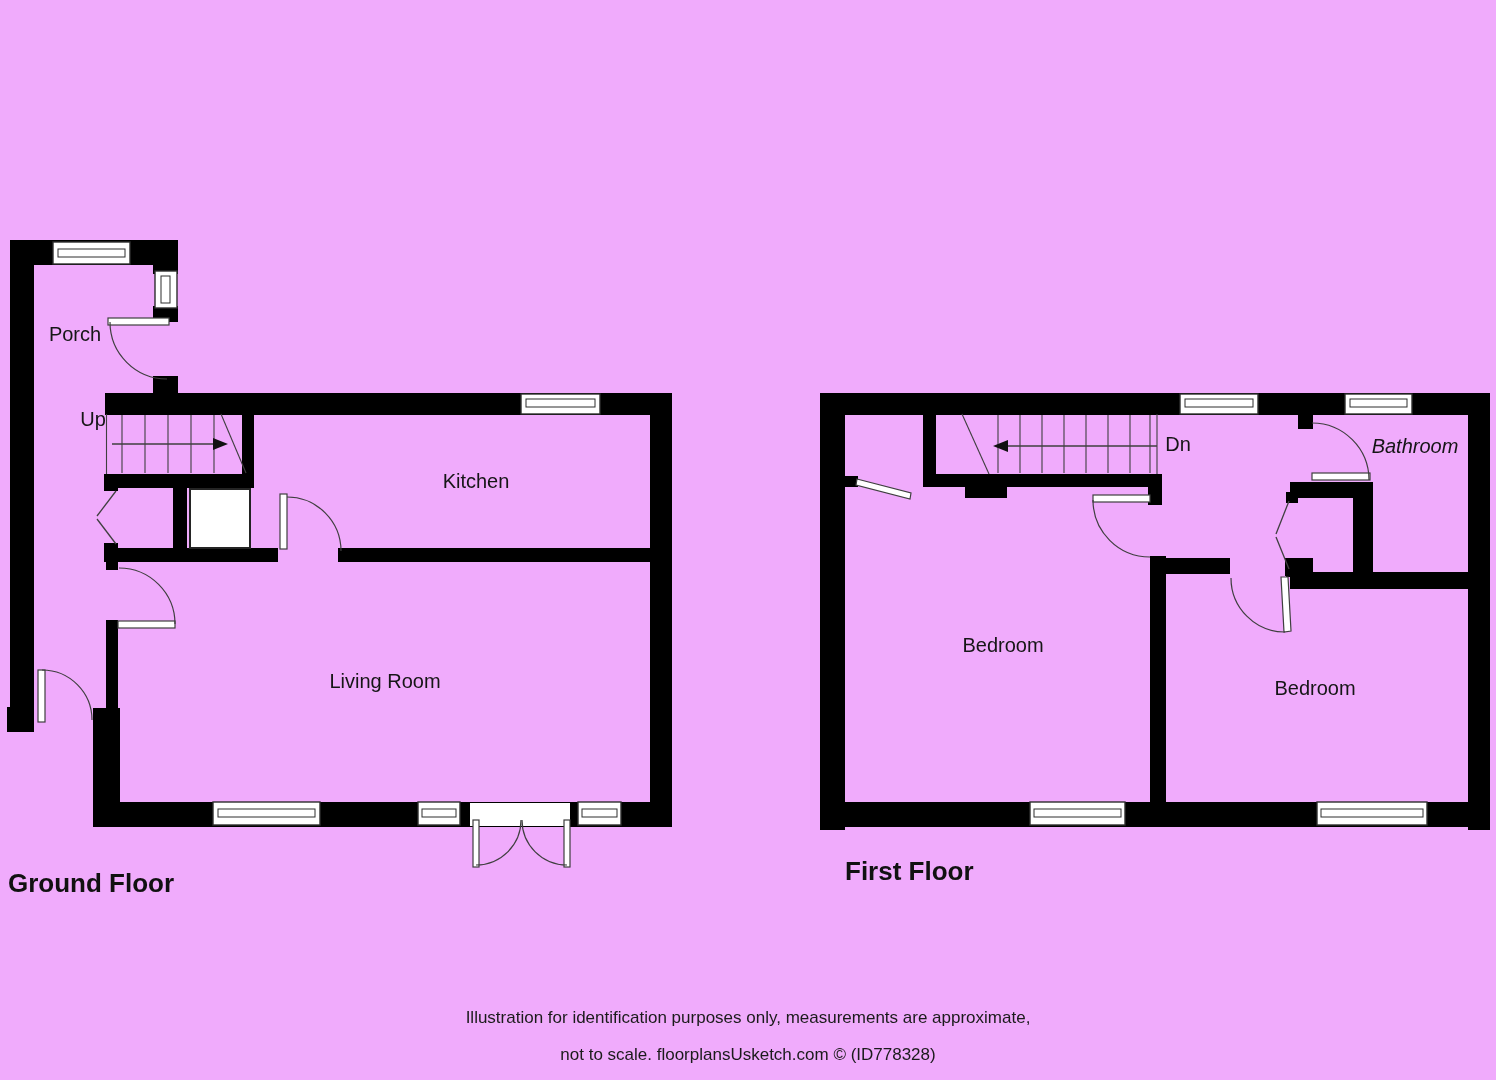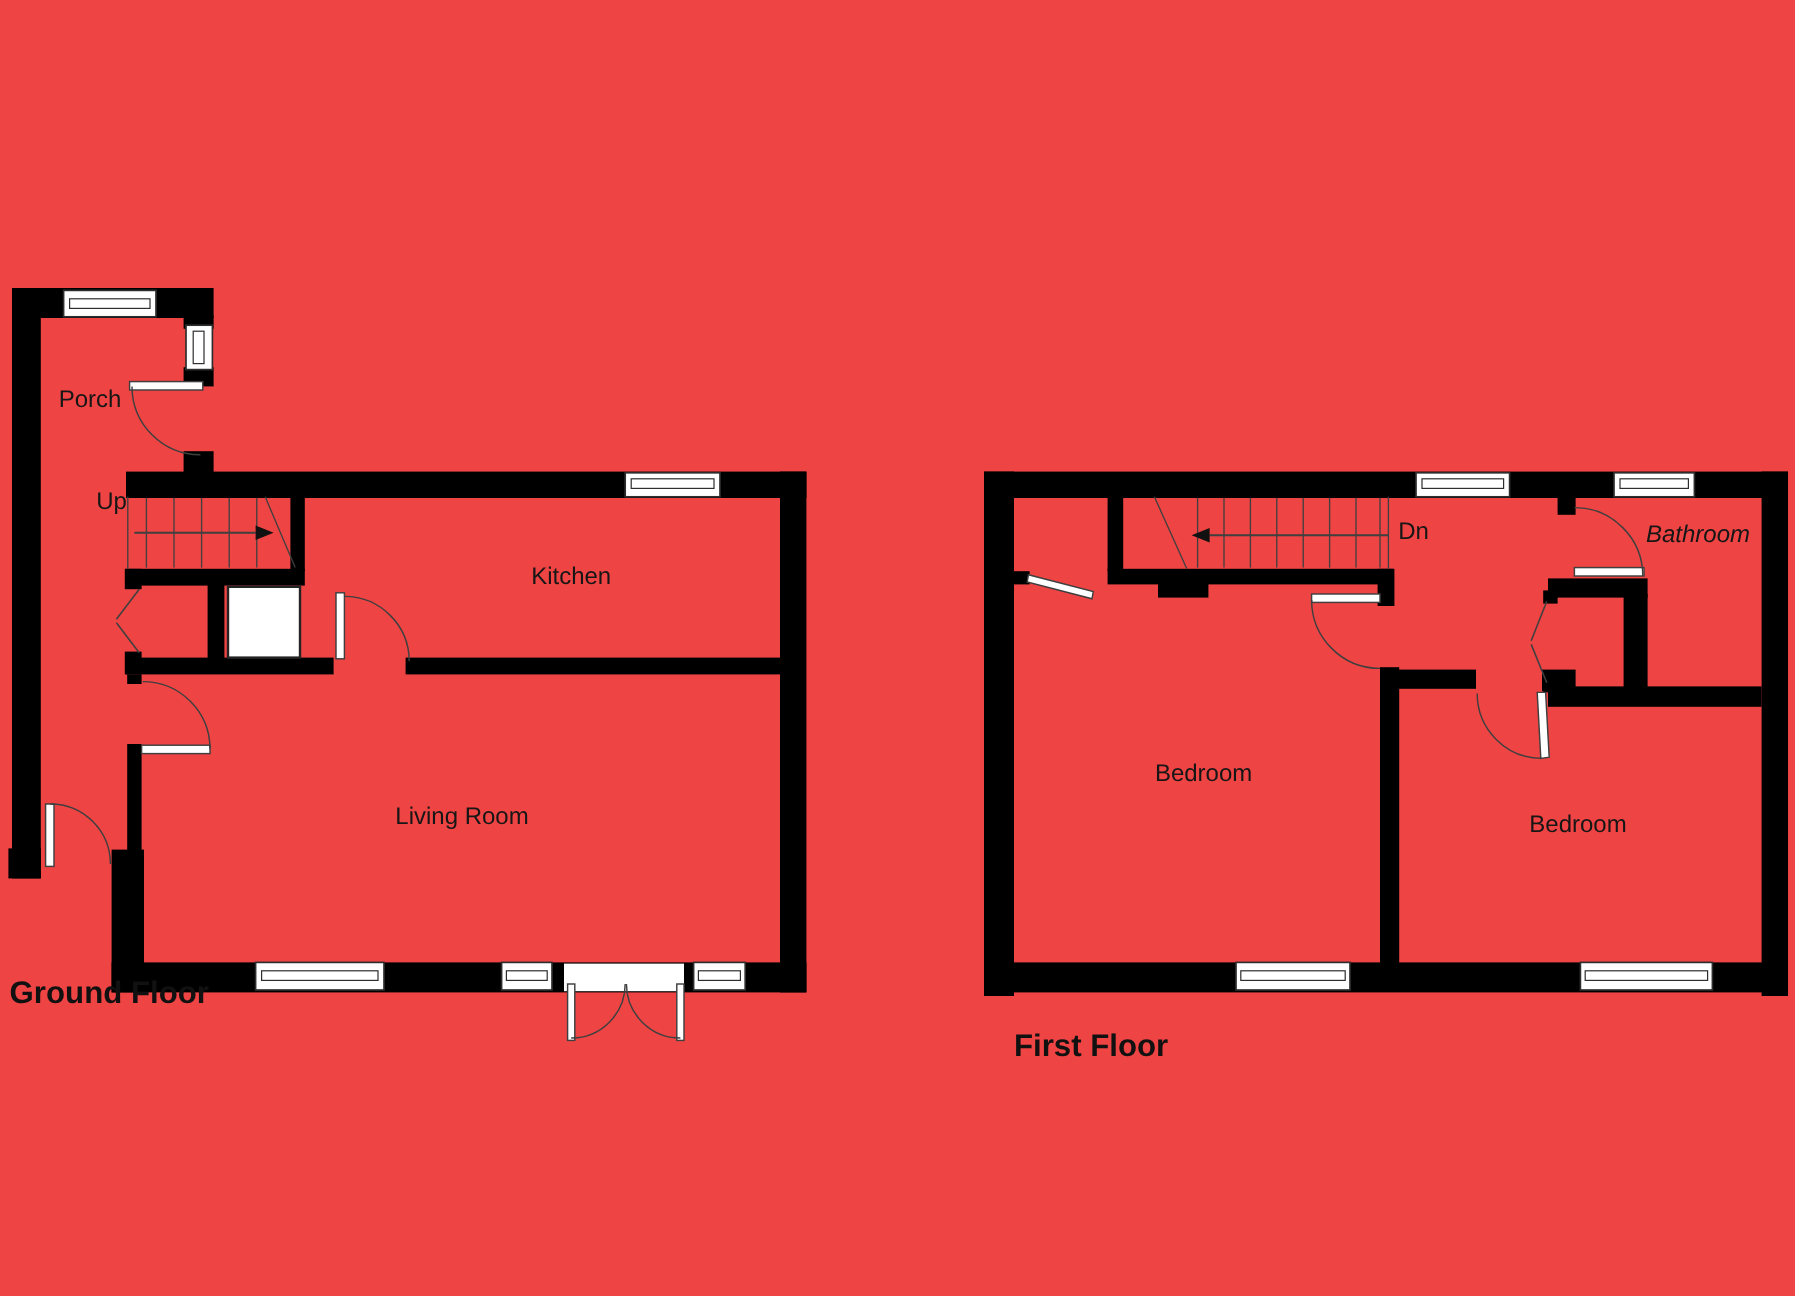--- a/index.html
+++ b/index.html
@@ -1,19 +1,19 @@
 <!DOCTYPE html>
 <html><head>
 <meta charset="utf-8">
 <style>
   html,body{margin:0;padding:0;background:#fff;}
   .canvas{
     position:relative;
     width:1496px;height:1080px;
-    background:#ef4444;
+    background:#f0abfc;
     font-family:"Liberation Sans", sans-serif;
     overflow:hidden;
   }
   .plan-svg{position:absolute;left:0;top:0;}
   .room-label{
     position:absolute;
     transform:translate(-50%,-50%);
     font-size:20px;
     color:#161616;
     white-space:nowrap;
@@ -226,26 +226,30 @@
   </svg>
 
   <div class="room-label" style="left:75px;top:334px;">Porch</div>
 
   <div class="room-label" style="left:93px;top:419px;">Up</div>
 
   <div class="room-label" style="left:453px;top:481px;margin-left:23px;">Kitchen</div>
 
   <div class="room-label" style="left:385px;top:681px;">Living Room</div>
 
-  <div class="floor-title" style="left:8px;top:812px;text-align:right;">Ground Floor</div>
+  <div class="floor-title" style="left:8px;top:868px;text-align:right;">Ground Floor</div>
 
   <div class="room-label" style="left:1178px;top:444px;">Dn</div>
 
   <div class="room-label" style="left:1415px;top:446px;font-style:italic;">Bathroom</div>
 
   <div class="room-label" style="left:1003px;top:645px;">Bedroom</div>
 
   <div class="room-label" style="left:1315px;top:688px;">Bedroom</div>
 
   <div class="floor-title" style="left:820px;top:856px;margin-left:25px;">First Floor</div>
 
+  <div class="footer">
+    <div>Illustration for identification purposes only, measurements are approximate,</div>
+    <div>not to scale. floorplansUsketch.com © (ID778328)</div>
+  </div>
 
 </div>
 
 </body></html>

